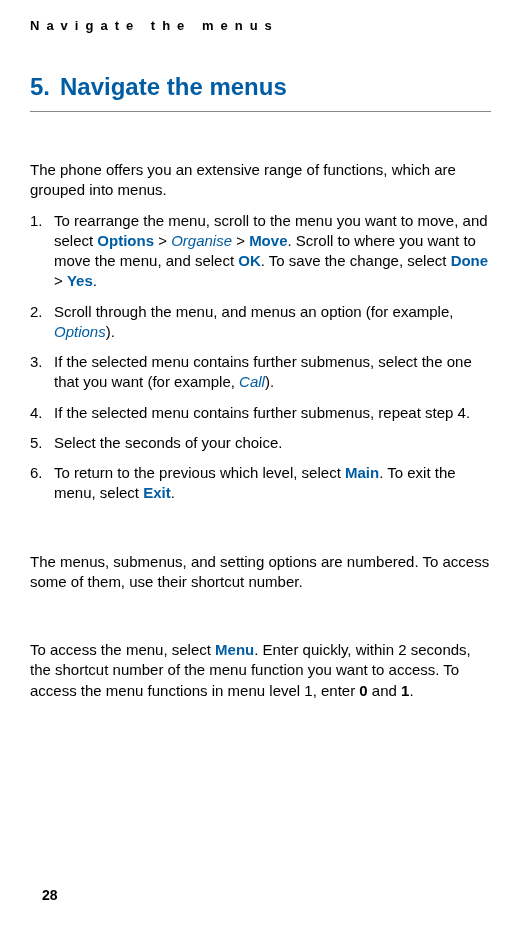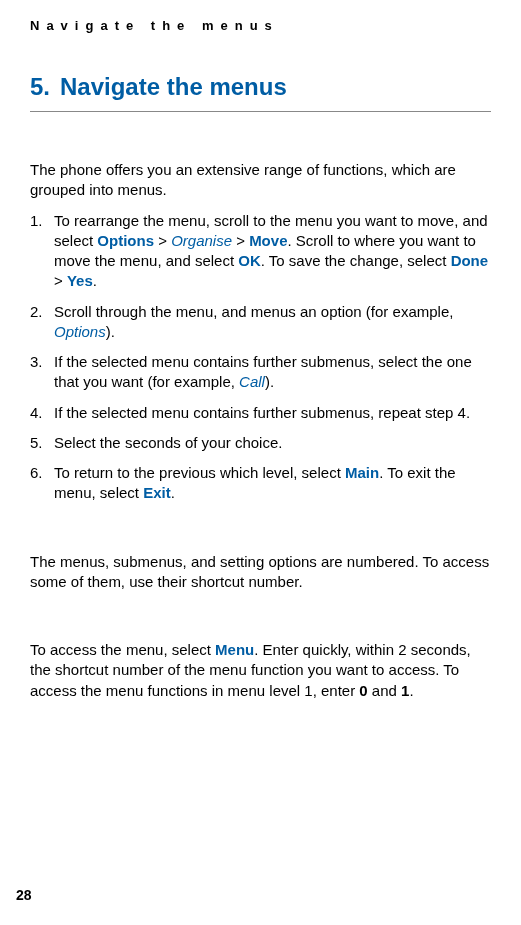--- a/index.html
+++ b/index.html
@@ -77,21 +77,21 @@
     .kw-italic {
       color: #005DA4;
       font-style: italic;
     }
     .bold {
       font-weight: bold;
     }
     .page-number {
       position: absolute;
       bottom: 22px;
-      left: 16px;
+      left: 42px;
       font-size: 14px;
       font-weight: bold;
     }
   </style>
 </head>
 <body>
 
 <div class="header-label">Navigate the menus</div>
 
 <h1 class="chapter-title">

